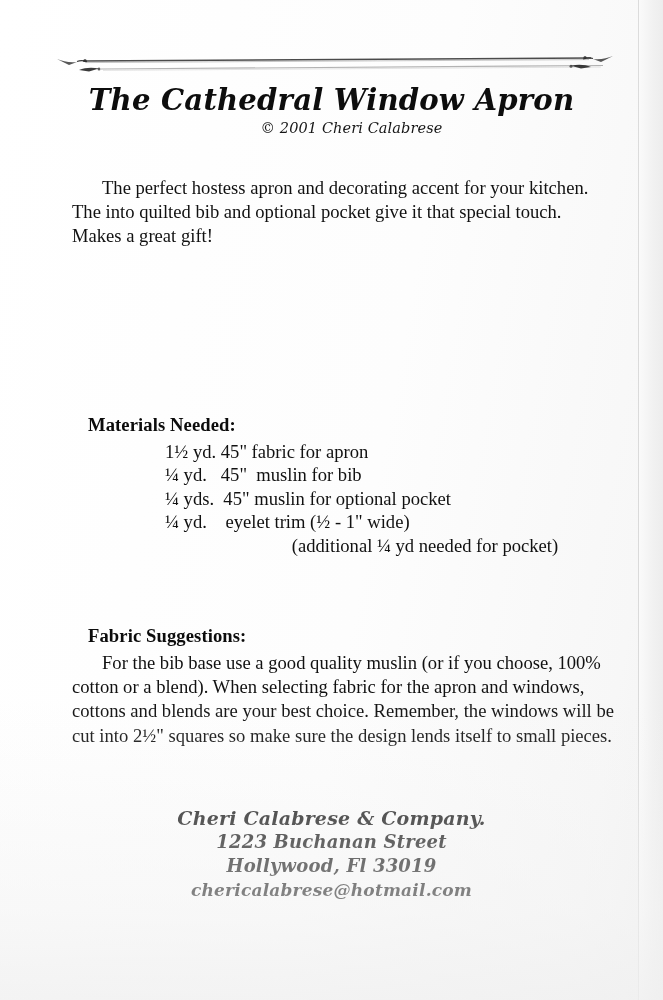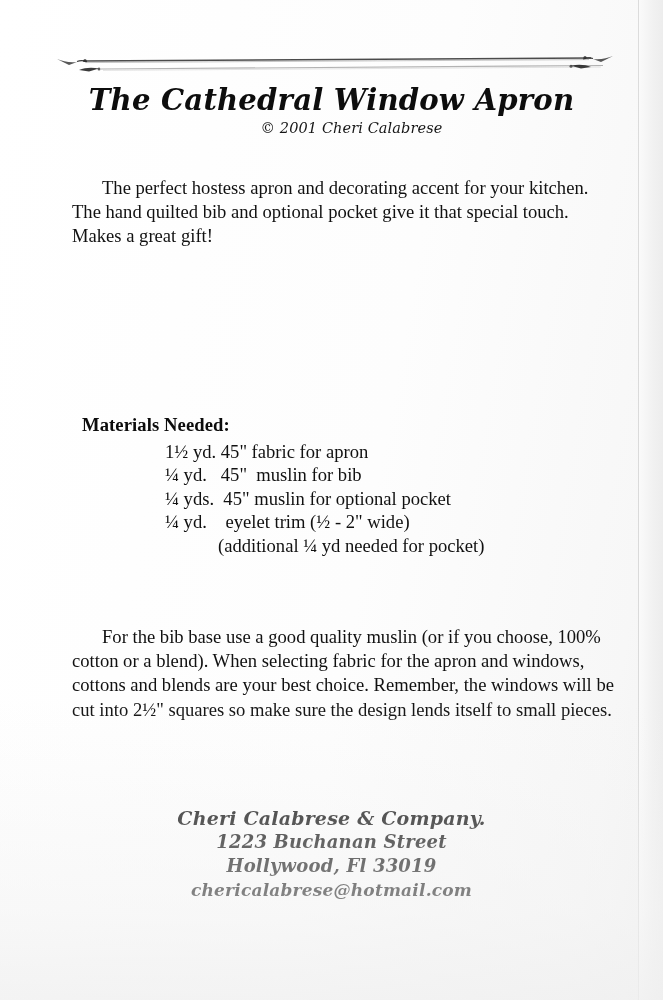--- a/index.html
+++ b/index.html
@@ -114,37 +114,38 @@
     left: 72px;
     width: 560px;
   }
   .section-materials { top: 414px; }
   .section-fabric { top: 625px; }
 
   .section-heading {
     font-size: 18.6px;
     font-weight: bold;
     color: #0c0c0c;
-    margin: 0 0 4px 10px;
+    margin: 0 0 4px 16px;
     letter-spacing: .1px;
   }
 
   .materials-list {
     list-style: none;
     margin: 0;
     padding: 0 0 0 93px;
   }
   .materials-list li {
     font-size: 18.6px;
     line-height: 23.4px;
     color: #111111;
     white-space: pre;
   }
   .materials-list li.indented {
     padding-left: 53px;
+    text-align: center;
   }
 
   .fabric-para {
     font-size: 18.6px;
     line-height: 24.2px;
     text-indent: 30px;
     margin: 0;
     color: #111111;
   }
 
@@ -199,35 +200,36 @@
       <circle cx="516" cy="18.2" r="1.5" fill="#2a2a2a" opacity=".75"></circle>
     </svg>
   </div>
 
   <div class="title-block">
     <div class="doc-title">The Cathedral Window Apron</div>
     <div class="doc-copyright">© 2001 Cheri Calabrese</div>
   </div>
 
   <div class="body-col">
-    <p class="para">The perfect hostess apron and decorating accent for your kitchen.  The hand quilted bib and optional pocket give it that special touch.  Makes a great gift!</p>
+    <p class="para">The perfect hostess apron and decorating accent for your kitchen.  The into quilted bib and optional pocket give it that special touch.  Makes a great gift!</p>
   </div>
 
   <div class="section section-materials">
     <div class="section-heading">Materials Needed:</div>
     <ul class="materials-list">
       <li>1½ yd. 45" fabric for apron</li>
       <li>¼ yd.   45"  muslin for bib</li>
       <li>¼ yds.  45" muslin for optional pocket</li>
-      <li>¼ yd.    eyelet trim (½ - 2" wide)</li>
+      <li>¼ yd.    eyelet trim (½ - 1" wide)</li>
       <li class="indented">(additional ¼ yd needed for pocket)</li>
     </ul>
   </div>
 
   <div class="section section-fabric">
+    <div class="section-heading">Fabric Suggestions:</div>
     <p class="fabric-para">For the bib base use a good quality muslin (or if you choose, 100% cotton or a blend). When selecting fabric for the apron and windows, cottons and blends are your best choice.  Remember, the windows will be cut into 2½" squares so make sure the design lends itself to small pieces.</p>
   </div>
 
   <div class="footer">
     <div class="footer-company">Cheri Calabrese &amp; Company.</div>
     <div class="footer-street">1223 Buchanan Street</div>
     <div class="footer-city">Hollywood, Fl 33019</div>
     <div class="footer-email">chericalabrese@hotmail.com</div>
   </div>
 

